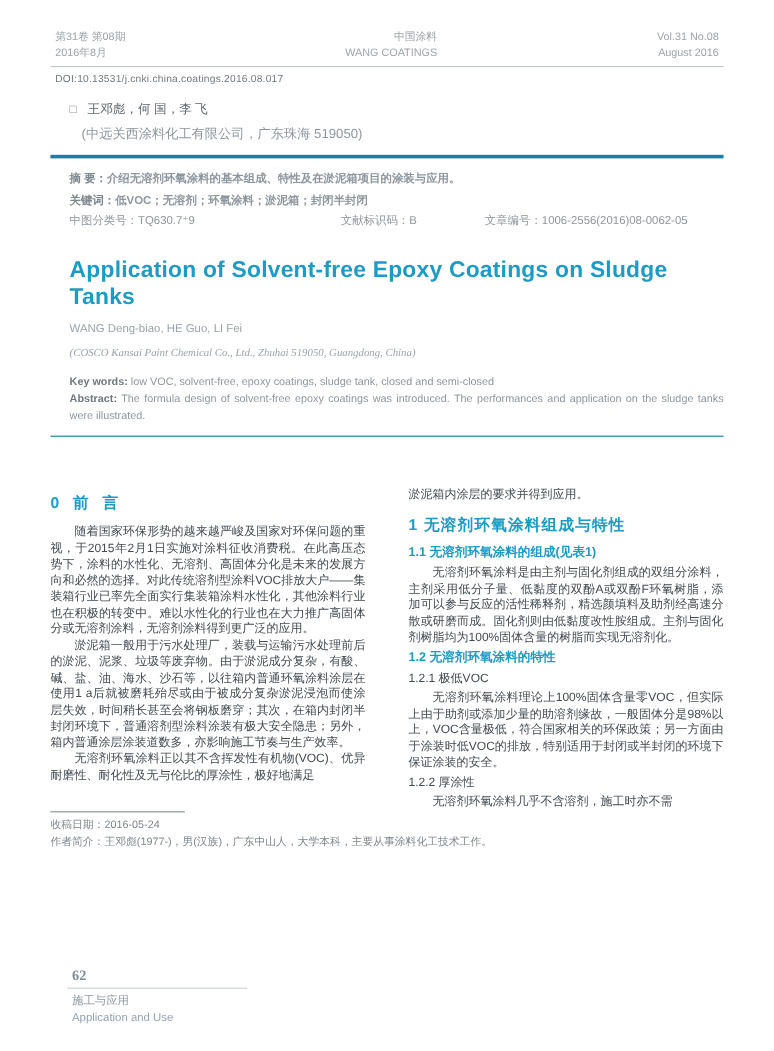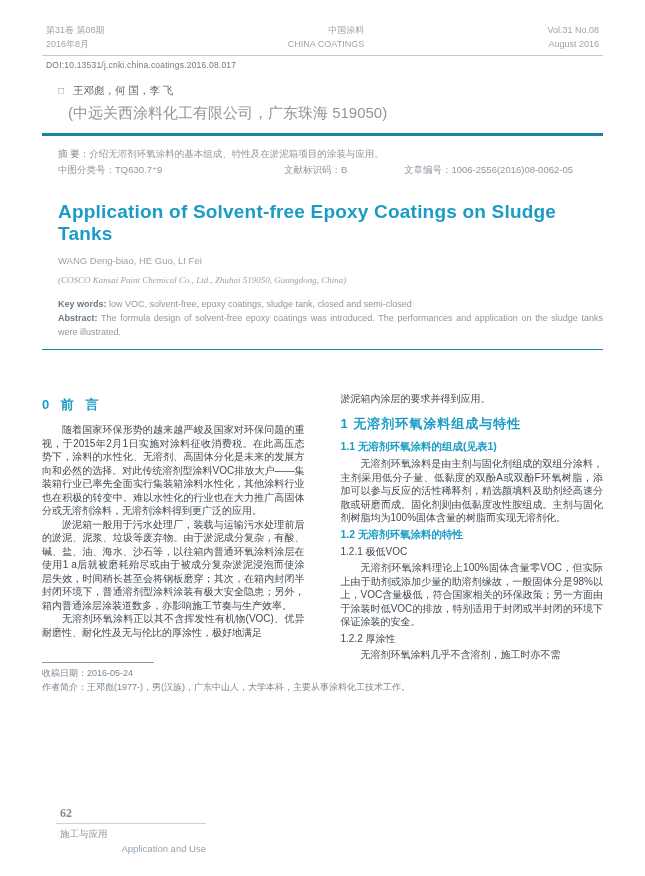--- a/index.html
+++ b/index.html
@@ -25,26 +25,26 @@
   .doi { font-size: 8.5px; color: #6e7982; margin: 4px 0 0 4px; letter-spacing: .2px; }
 
   
   .cn-title {
     margin: 44px 0 0 16px;
     font-size: 27px; font-weight: bold; letter-spacing: 2px;
     color: #1b9bc6;
   }
   .cn-authors { margin: 14px 0 0 16px; font-size: 10.5px; color: #5c666e; }
   .cn-authors .marker { color: #8e979f; margin-right: 6px; font-size: 10px; }
-  .cn-affil { margin: 6px 0 0 26px; font-size: 15px; color: #8e979f; }
+  .cn-affil { margin: 6px 0 0 26px; font-size: 11px; color: #8e979f; }
 
   .teal-bar { height: 3px; background: #18839e; margin-top: 10px; }
 
   
-  .cn-abs { margin: 9px 0 0 16px; font-size: 9.5px; line-height: 1.9; color: #8e979f; }
+  .cn-abs { margin: 9px 0 0 16px; font-size: 9.5px; line-height: 1.9; color: #8e979f; font-weight: bold; }
   .cn-abs .lbl { color: #7c868e; }
   .cn-meta { display: flex; margin: 1px 0 0 16px; font-size: 9.5px; color: #8e979f; }
   .cn-meta .m1 { width: 226px; }
   .cn-meta .m2 { width: 120px; }
   .cn-meta .m3 { flex: 1; }
 
   
   .en-title {
     margin: 24px 0 0 16px;
     font-size: 19px; font-weight: bold; color: #1b9bc6; letter-spacing: .2px;
@@ -73,54 +73,57 @@
 
   
   .pfooter { position: absolute; left: 56px; bottom: 22px; }
   .pfooter .pno {
     font-size: 12px; font-weight: bold; color: #7f8d99;
     font-family: "Liberation Serif", "DejaVu Serif", serif;
     margin-left: 4px;
   }
   .pfooter .pno-rule { width: 150px; border-top: 1px solid #ccd3d8; margin: 2px 0 4px 0; }
   .pfooter .col-cn { font-size: 9.5px; color: #8b97a1; margin-left: 4px; }
-  .pfooter .col-en { font-size: 9.5px; color: #93a2b0; margin-left: 4px; margin-top: 2px; text-align: right; }
+  .pfooter .col-en { font-size: 9.5px; color: #93a2b0; margin-left: 4px; margin-top: 2px; }
 </style>
 </head>
 <body>
 
 <div class="page">
 
   <div class="jheader">
     <div class="col left">
       <div>第31卷 第08期</div>
       <div>2016年8月</div>
     </div>
     <div class="col center">
       <div>中国涂料</div>
-      <div>CHINA COATINGS</div>
+      <div>WANG COATINGS</div>
     </div>
     <div class="col right">
       <div>Vol.31  No.08</div>
       <div>August  2016</div>
     </div>
   </div>
   <div class="doi">DOI:10.13531/j.cnki.china.coatings.2016.08.017</div>
 
   <div class="cn-authors">
     <span class="marker">□</span>
     <span>王邓彪，何 国，李 飞</span>
   </div>
   <div class="cn-affil">(中远关西涂料化工有限公司，广东珠海  519050)</div>
 
   <div class="teal-bar"></div>
 
   <div class="cn-abs">
     <div>
       <span class="lbl">摘  要：</span><span>介绍无溶剂环氧涂料的基本组成、特性及在淤泥箱项目的涂装与应用。</span>
+    </div>
+    <div>
+      <span class="lbl">关键词：</span><span>低VOC；无溶剂；环氧涂料；淤泥箱；封闭半封闭</span>
     </div>
   </div>
   <div class="cn-meta">
     <span class="m1"><span>中图分类号：</span><span>TQ630.7⁺9</span></span>
     <span class="m2"><span>文献标识码：</span><span>B</span></span>
     <span class="m3"><span>文章编号：</span><span>1006-2556(2016)08-0062-05</span></span>
   </div>
 
   <h2 class="en-title">Application of Solvent-free Epoxy Coatings on Sludge Tanks</h2>
   <div class="en-authors">WANG Deng-biao, HE Guo, LI Fei</div>

